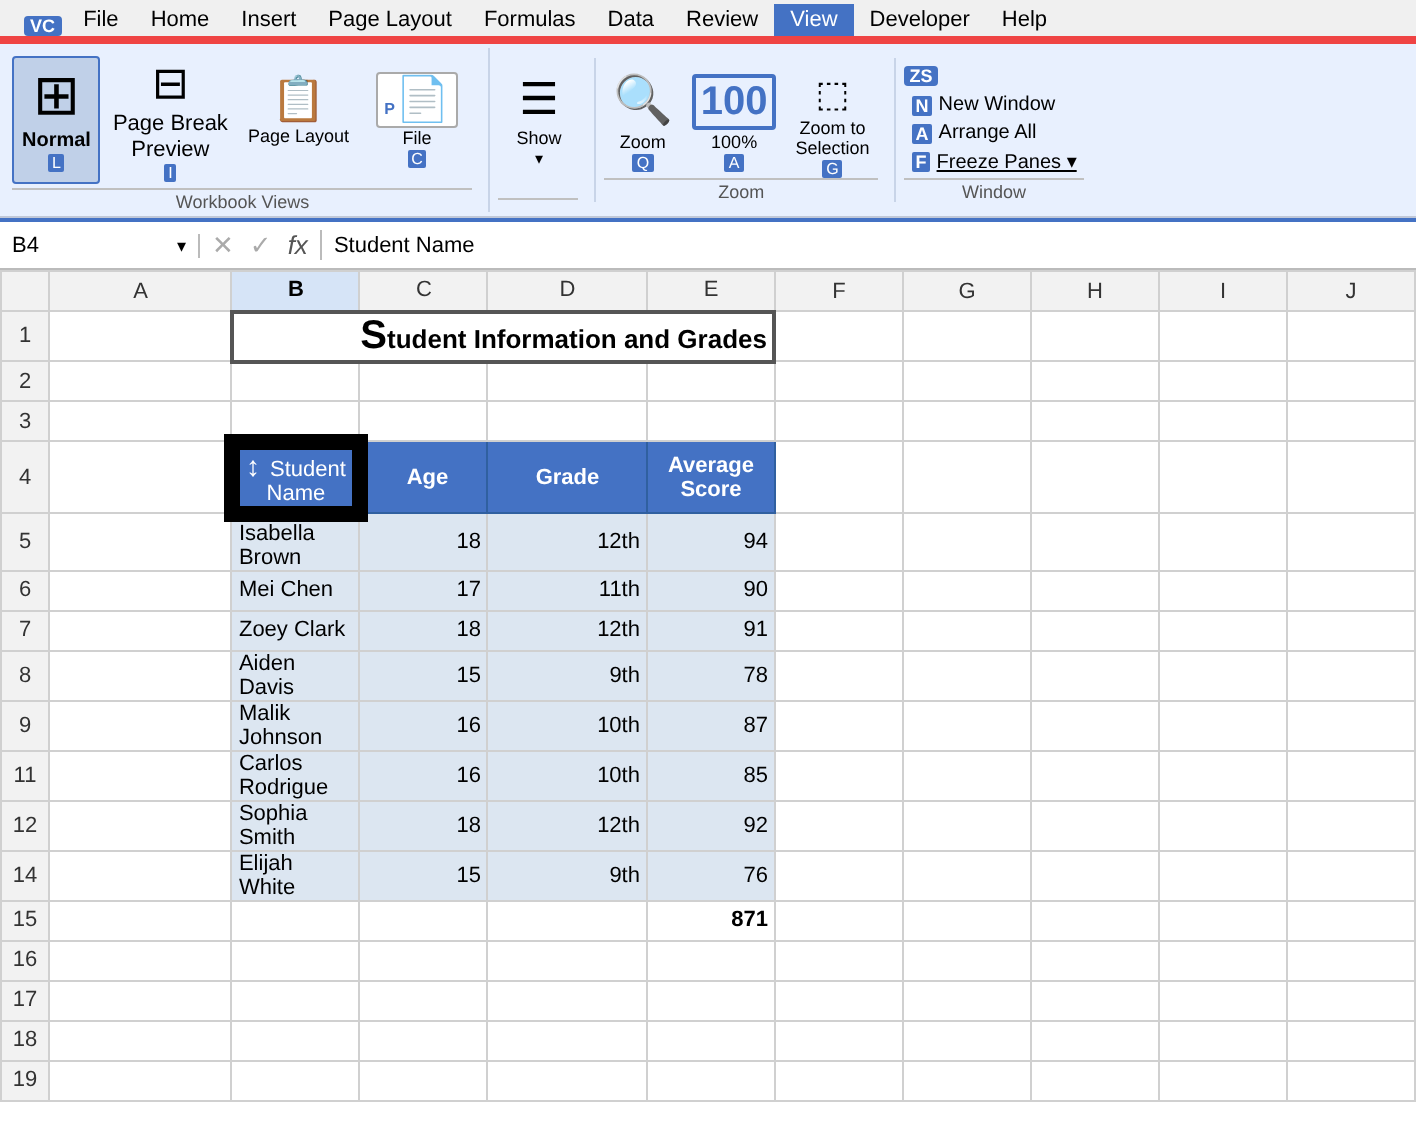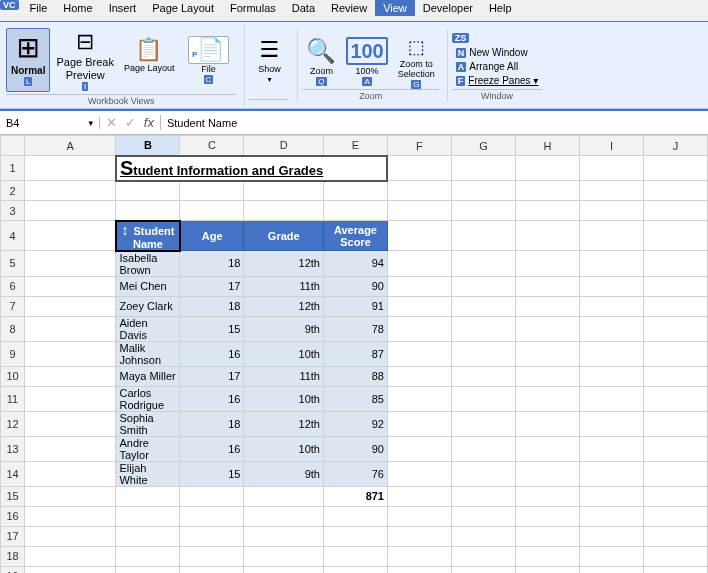--- a/index.html
+++ b/index.html
@@ -1,25 +1,25 @@
 <!DOCTYPE html>
 <html><head>
   <meta charset="utf-8">
   <style>
     * { box-sizing: border-box; margin: 0; padding: 0; font-family: 'Segoe UI', Arial, sans-serif; }
     body { background: #fff; font-size: 11px; user-select: none; }
 
     
     .menu-bar {
       display: flex;
-      align-items: flex-start;
+      align-items: flex-end;
       background: #f0f0f0;
-      border-bottom: 1px solid #ef4444;
+      border-bottom: 4px solid #ef4444;
       height: 22px;
-      padding: 0 0;
+      padding: 0 12px;
     }
     .menu-item {
       padding: 2px 8px;
       cursor: pointer;
       font-size: 11px;
     }
     .menu-item.active { background: #4472c4; color: #fff; }
 
     
     .ribbon {
@@ -341,21 +341,21 @@
         <th class="col-header">H</th>
         <th class="col-header">I</th>
         <th class="col-header">J</th>
       </tr>
     </thead>
     <tbody id="grid-body">
 
       <tr>
         <th class="row-num">1</th>
         <td></td>
-        <td colspan="4" class="title-cell" style="font-size:15px; font-weight:bold; text-align:left;text-decoration:underline;">
+        <td colspan="4" class="title-cell" style="font-size:15px; font-weight:bold; text-align:right;">
           <span style="font-size:20px; font-weight:bold;">S</span><span style="font-size:13px; font-weight:bold;">tudent Information and Grades</span>
         </td>
         <td></td>
         <td></td>
         <td></td>
         <td></td>
         <td></td>
       </tr>
 
       <tr>
@@ -382,21 +382,21 @@
         <td></td>
         <td></td>
         <td></td>
         <td></td>
         <td></td>
       </tr>
 
       <tr>
         <th class="row-num">4</th>
         <td></td>
-        <td class="header-row selected-cell" style="border:2px solid #000000; background:#4472c4; color:#fff; font-weight:bold; text-align:center; position:relative;">
+        <td class="header-row selected-cell" style="border:8px solid #000000; background:#4472c4; color:#fff; font-weight:normal; text-align:center; position:relative;">
           <span style="font-size:14px; color:#fff; margin-right:2px;">↕</span>
           <span>Student Name</span>
         </td>
         <td class="header-row"><span>Age</span></td>
         <td class="header-row"><span>Grade</span></td>
         <td class="header-row"><span>Average Score</span></td>
         <td></td>
         <td></td>
         <td></td>
         <td></td>
@@ -461,33 +461,20 @@
           <td class="data-cell-num">16</td>
           <td class="data-cell-num">10th</td>
           <td class="data-cell-num">87</td>
           <td></td>
           <td></td>
           <td></td>
           <td></td>
           <td></td>
         </tr>
         <tr>
-          <th class="row-num">10</th>
-          <td></td>
-          <td class="data-cell">Maya Miller</td>
-          <td class="data-cell-num">17</td>
-          <td class="data-cell-num">11th</td>
-          <td class="data-cell-num">88</td>
-          <td></td>
-          <td></td>
-          <td></td>
-          <td></td>
-          <td></td>
-        </tr>
-        <tr>
           <th class="row-num">11</th>
           <td></td>
           <td class="data-cell">Carlos Rodrigue</td>
           <td class="data-cell-num">16</td>
           <td class="data-cell-num">10th</td>
           <td class="data-cell-num">85</td>
           <td></td>
           <td></td>
           <td></td>
           <td></td>
@@ -500,33 +487,20 @@
           <td class="data-cell-num">18</td>
           <td class="data-cell-num">12th</td>
           <td class="data-cell-num">92</td>
           <td></td>
           <td></td>
           <td></td>
           <td></td>
           <td></td>
         </tr>
         <tr>
-          <th class="row-num">13</th>
-          <td></td>
-          <td class="data-cell">Andre Taylor</td>
-          <td class="data-cell-num">16</td>
-          <td class="data-cell-num">10th</td>
-          <td class="data-cell-num">90</td>
-          <td></td>
-          <td></td>
-          <td></td>
-          <td></td>
-          <td></td>
-        </tr>
-        <tr>
           <th class="row-num">14</th>
           <td></td>
           <td class="data-cell">Elijah White</td>
           <td class="data-cell-num">15</td>
           <td class="data-cell-num">9th</td>
           <td class="data-cell-num">76</td>
           <td></td>
           <td></td>
           <td></td>
           <td></td>

